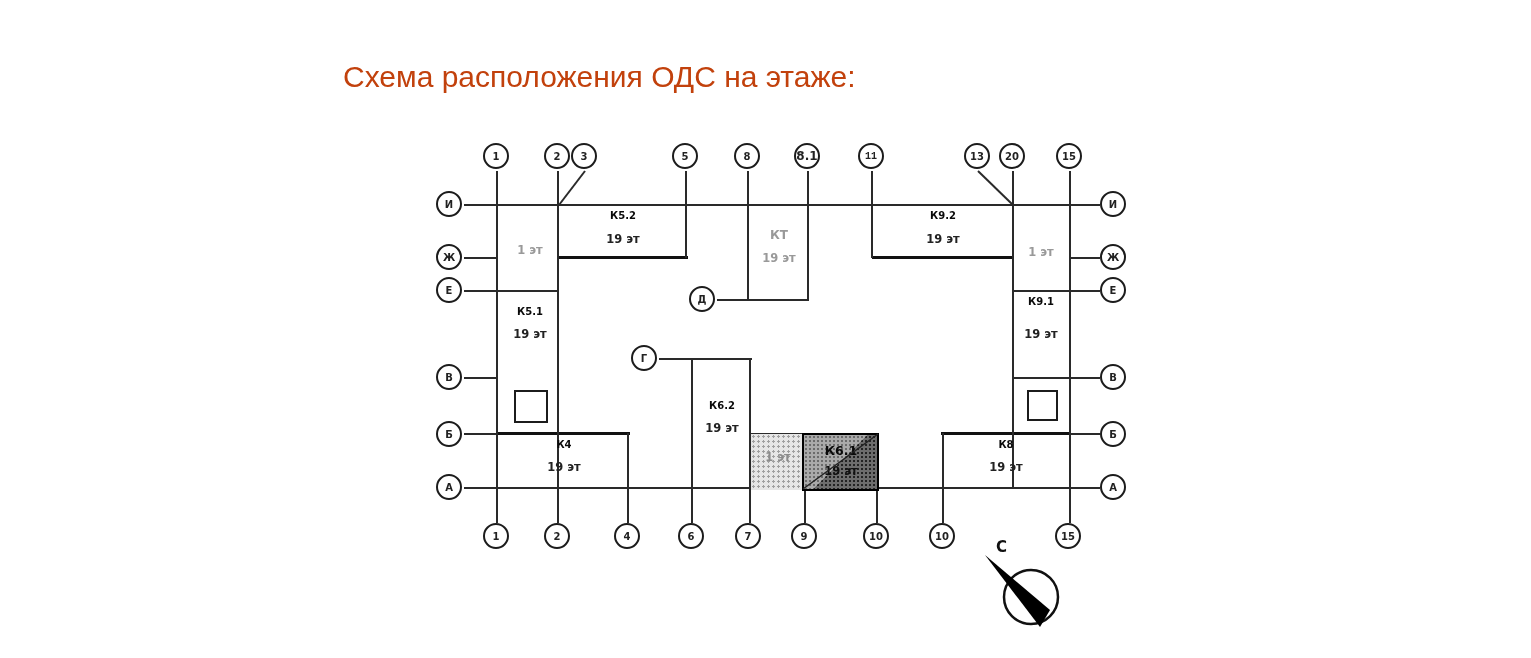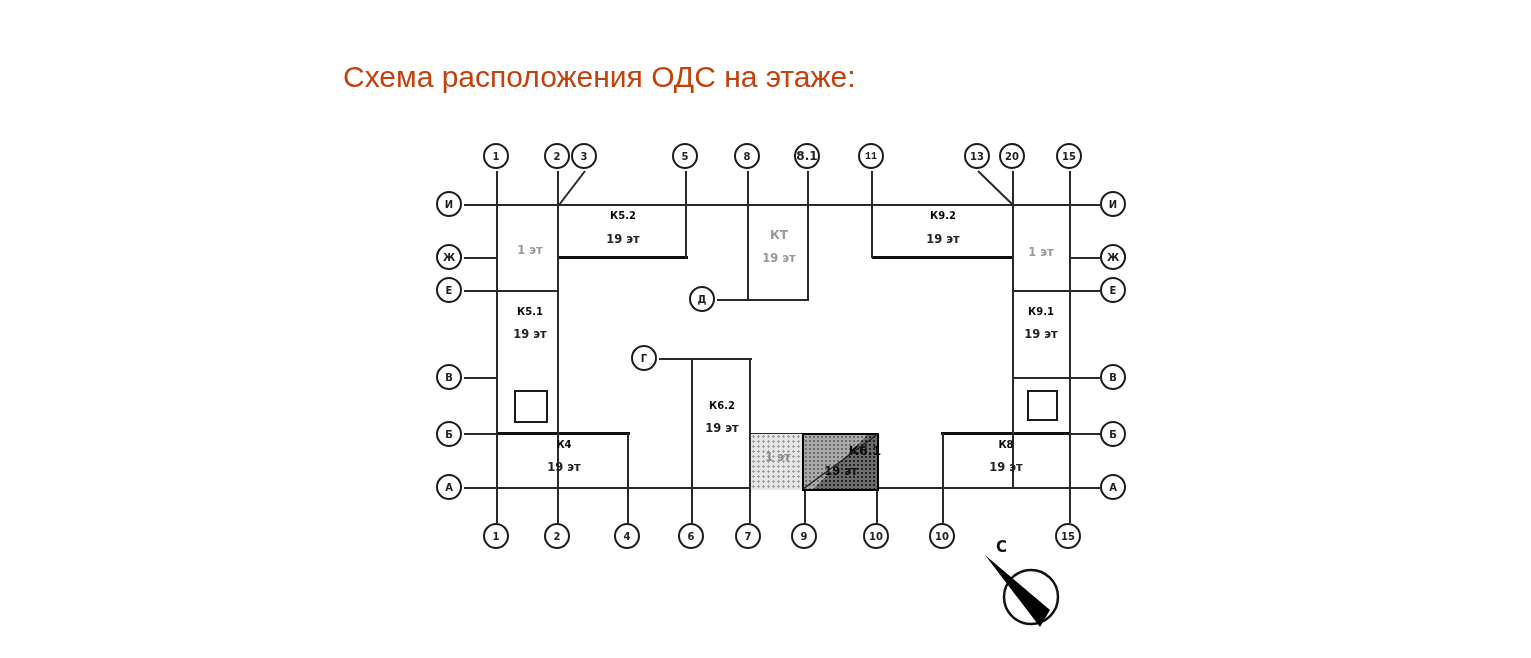--- a/index.html
+++ b/index.html
@@ -135,30 +135,30 @@
   <div class="lbl grey" style="left:779px;top:245px;font-size:11.5px;">19 эт</div>
 
   <div class="lbl name" style="left:943px;top:210px;">К9.2</div>
   <div class="lbl floors" style="left:943px;top:232px;">19 эт</div>
 
   <div class="lbl grey" style="left:1041px;top:239px;font-size:11.5px;">1 эт</div>
 
   <div class="lbl name" style="left:530px;top:306px;">К5.1</div>
   <div class="lbl floors" style="left:530px;top:327px;">19 эт</div>
 
-  <div class="lbl name" style="left:1041px;top:306px;">К9.1</div>
+  <div class="lbl name" style="left:1041px;top:296px;">К9.1</div>
   <div class="lbl floors" style="left:1041px;top:327px;">19 эт</div>
 
   <div class="lbl name" style="left:722px;top:400px;">К6.2</div>
   <div class="lbl floors" style="left:722px;top:421px;">19 эт</div>
 
   <div class="lbl name" style="left:564px;top:439px;">К4</div>
   <div class="lbl floors" style="left:564px;top:460px;">19 эт</div>
 
   <div class="lbl grey-dim" style="left:778px;top:450px;font-size:11.5px;z-index:6;">1 эт</div>
 
-  <div class="lbl name" style="left:841px;top:443px;font-size:12.5px;margin-left:24px;">К6.1</div>
+  <div class="lbl name" style="left:841px;top:443px;font-size:12.5px;">К6.1</div>
   <div class="lbl floors" style="left:841px;top:464px;color:#111;">19 эт</div>
 
   <div class="lbl name" style="left:1006px;top:439px;">К8</div>
   <div class="lbl floors" style="left:1006px;top:460px;">19 эт</div>
 
 </div>
 
 </body></html>

